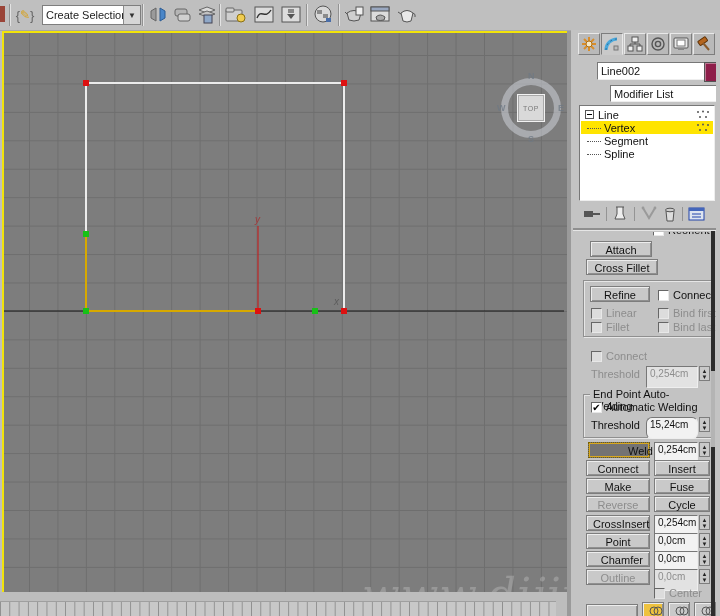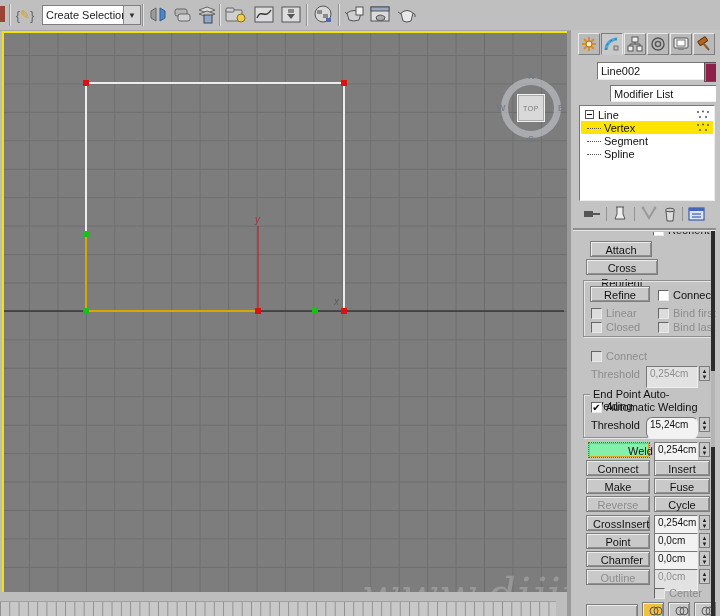--- a/index.html
+++ b/index.html
@@ -62,21 +62,21 @@
   .tree-dash{display:inline-block;width:14px;height:1px;border-bottom:1px dotted #555;margin:0 3px 0 6px;}
   .dots-icon{position:absolute;right:3px;top:2px;}
   .sep-line{height:2px;background:#8f8f8f;border-bottom:1px solid #e6e6e6;}
 
   
   #rollout{left:576px;top:232px;width:140px;height:384px;overflow:hidden;}
   .btn{position:absolute;height:16px;background:#c9c9c9;border:1px solid #7d7d7d;
     box-shadow:inset 1px 1px 0 #ededed,inset -1px -1px 0 #909090;
     font-size:11px;color:#111;text-align:center;line-height:15px;box-sizing:border-box;}
   .btn.dis{color:#8d8d8d;}
-  .btn.weld{background:#86efac;border:1px dotted #7a6200;box-shadow:inset 0 0 0 1px #d8a820;padding-left:39px;}
+  .btn.weld{background:#737373;border:1px dotted #7a6200;box-shadow:inset 0 0 0 1px #d8a820;padding-left:39px;}
   .btn.icononly{width:22px;}
   .btn.iconsel{background:#eec23f;}
   .spin{position:absolute;height:22px;background:#f2f2f2;border:1px solid;border-color:#777 #eee #eee #777;
     font-size:10px;color:#111;padding:1px 0 0 3px;box-sizing:border-box;white-space:nowrap;}
   .spin.dis{background:#e2e2e2;color:#8d8d8d;}
   .spinbtn{position:absolute;width:11px;height:15px;background:#c9c9c9;border:1px solid #7d7d7d;
     box-sizing:border-box;font-size:6px;line-height:6px;text-align:center;color:#222;padding-top:1px;}
   .cb{position:absolute;display:flex;align-items:center;font-size:11px;color:#111;}
   .cb .box{width:11px;height:11px;background:#fff;border:1px solid;border-color:#666 #e8e8e8 #e8e8e8 #666;
     margin-right:4px;box-sizing:border-box;font-size:10px;line-height:9px;text-align:center;color:#000;}
@@ -344,39 +344,39 @@
 </div>
 
 <div id="rollout" class="abs">
 
   <div class="cb" style="left:77px;top:-8px;">
     <span class="box"></span>
     <span>Reorient</span>
   </div>
 
   <button class="btn" style="left:14px;top:9px;width:62px;">Attach Mult.</button>
-  <button class="btn" style="left:10px;top:27px;width:72px;">Cross Reorient</button>
+  <button class="btn" style="left:10px;top:27px;width:72px;">Cross Fillet</button>
 
   <div class="group" style="left:7px;top:48px;width:127px;height:55px;"></div>
   <button class="btn" style="left:14px;top:54px;width:60px;">Refine</button>
   <div class="cb" style="left:82px;top:57px;">
     <span class="box"></span>
     <span>Connect</span>
   </div>
   <div class="cb dis" style="left:15px;top:75px;">
     <span class="box"></span>
     <span>Linear</span>
   </div>
   <div class="cb dis" style="left:82px;top:75px;">
     <span class="box"></span>
     <span>Bind first</span>
   </div>
   <div class="cb dis" style="left:15px;top:89px;">
     <span class="box"></span>
-    <span>Closed</span>
+    <span>Fillet</span>
   </div>
   <div class="cb dis" style="left:82px;top:89px;">
     <span class="box"></span>
     <span>Bind last</span>
   </div>
 
   <div class="cb dis" style="left:15px;top:118px;">
     <span class="box"></span>
     <span>Connect</span>
   </div>

